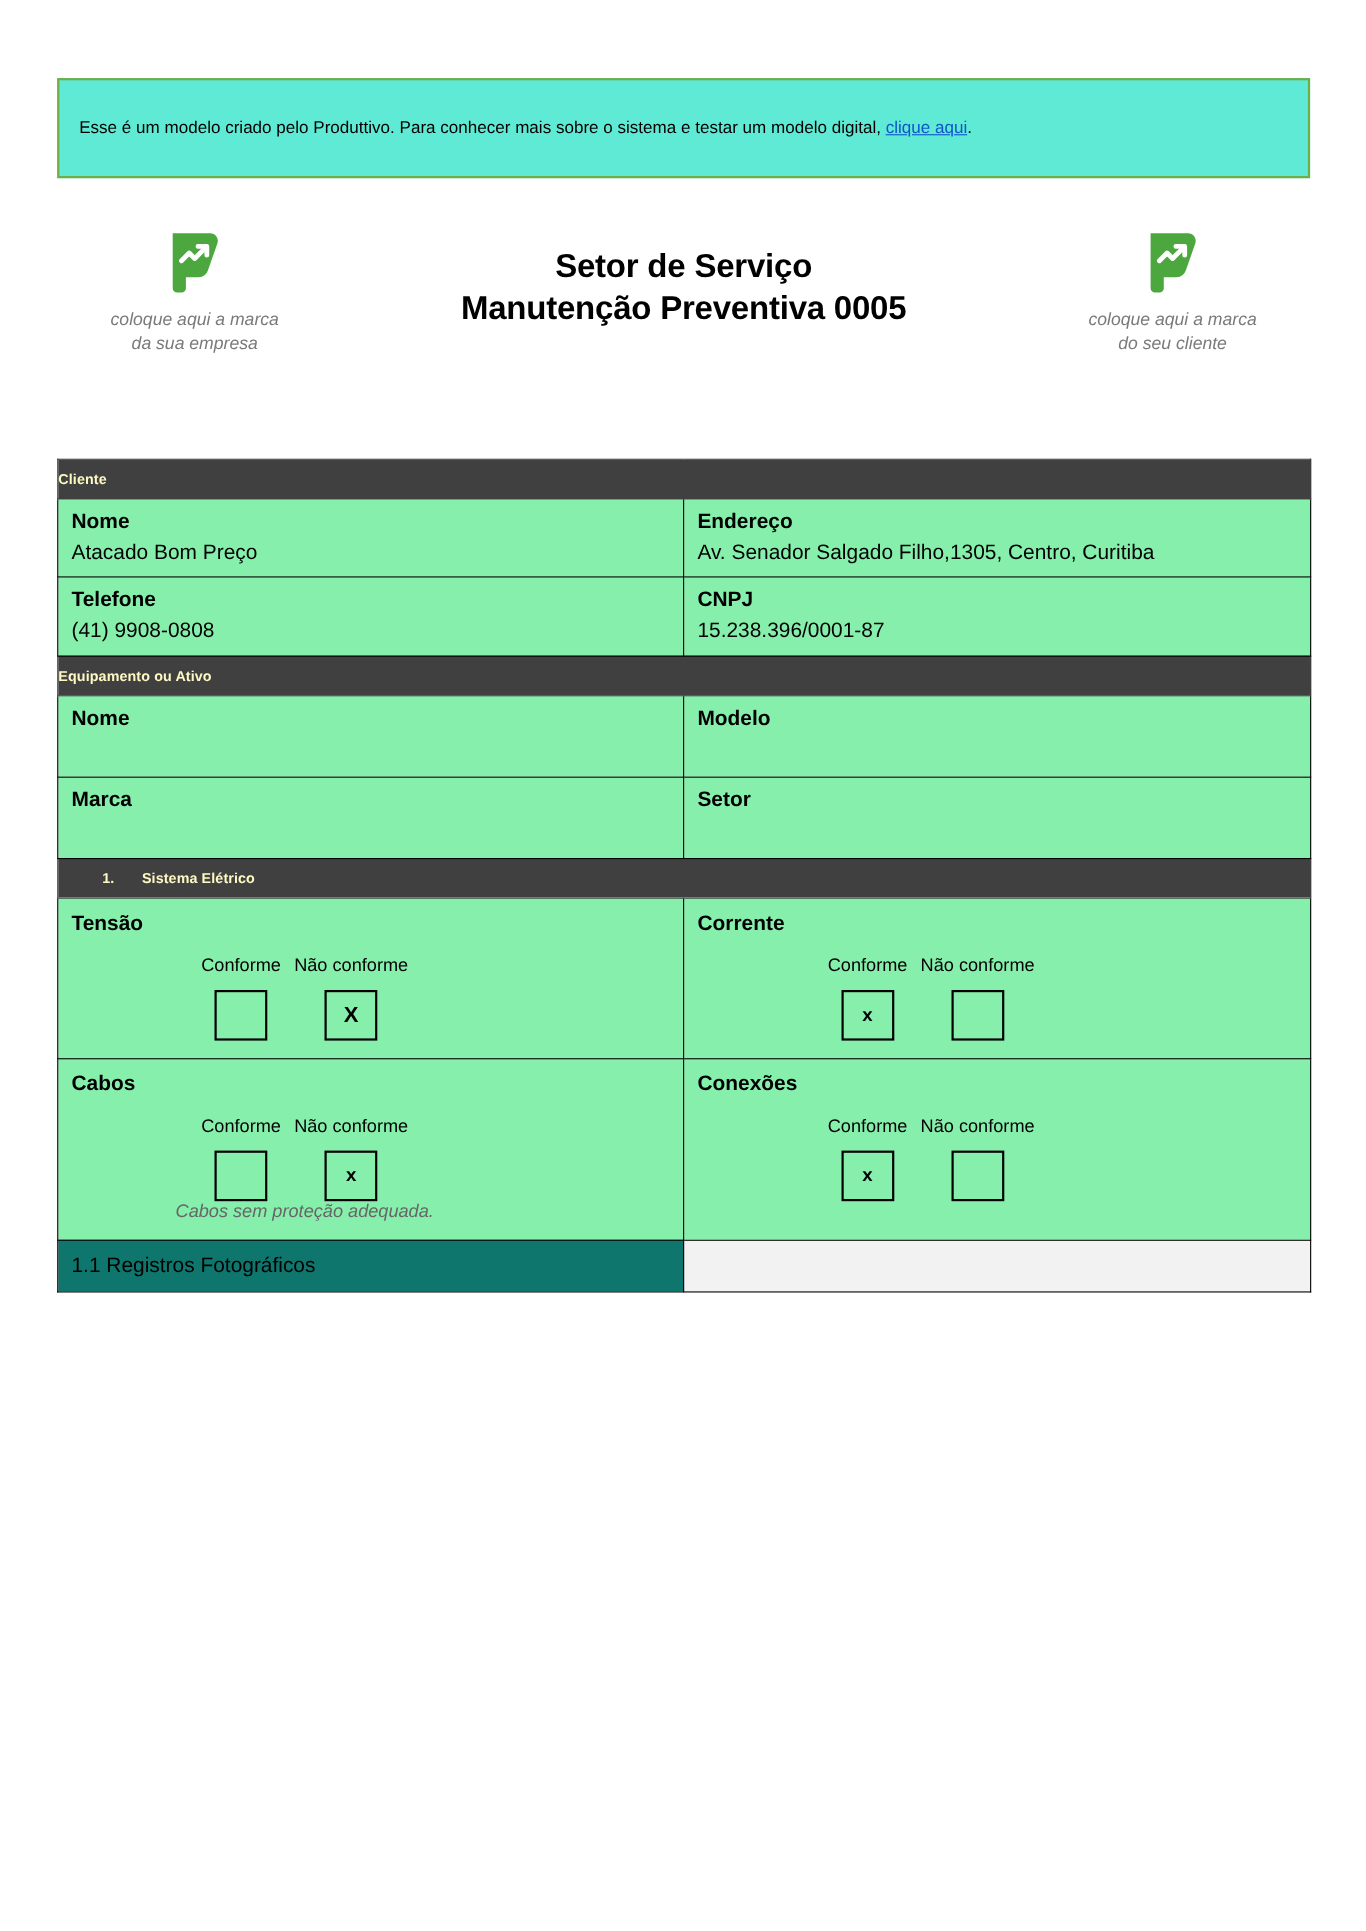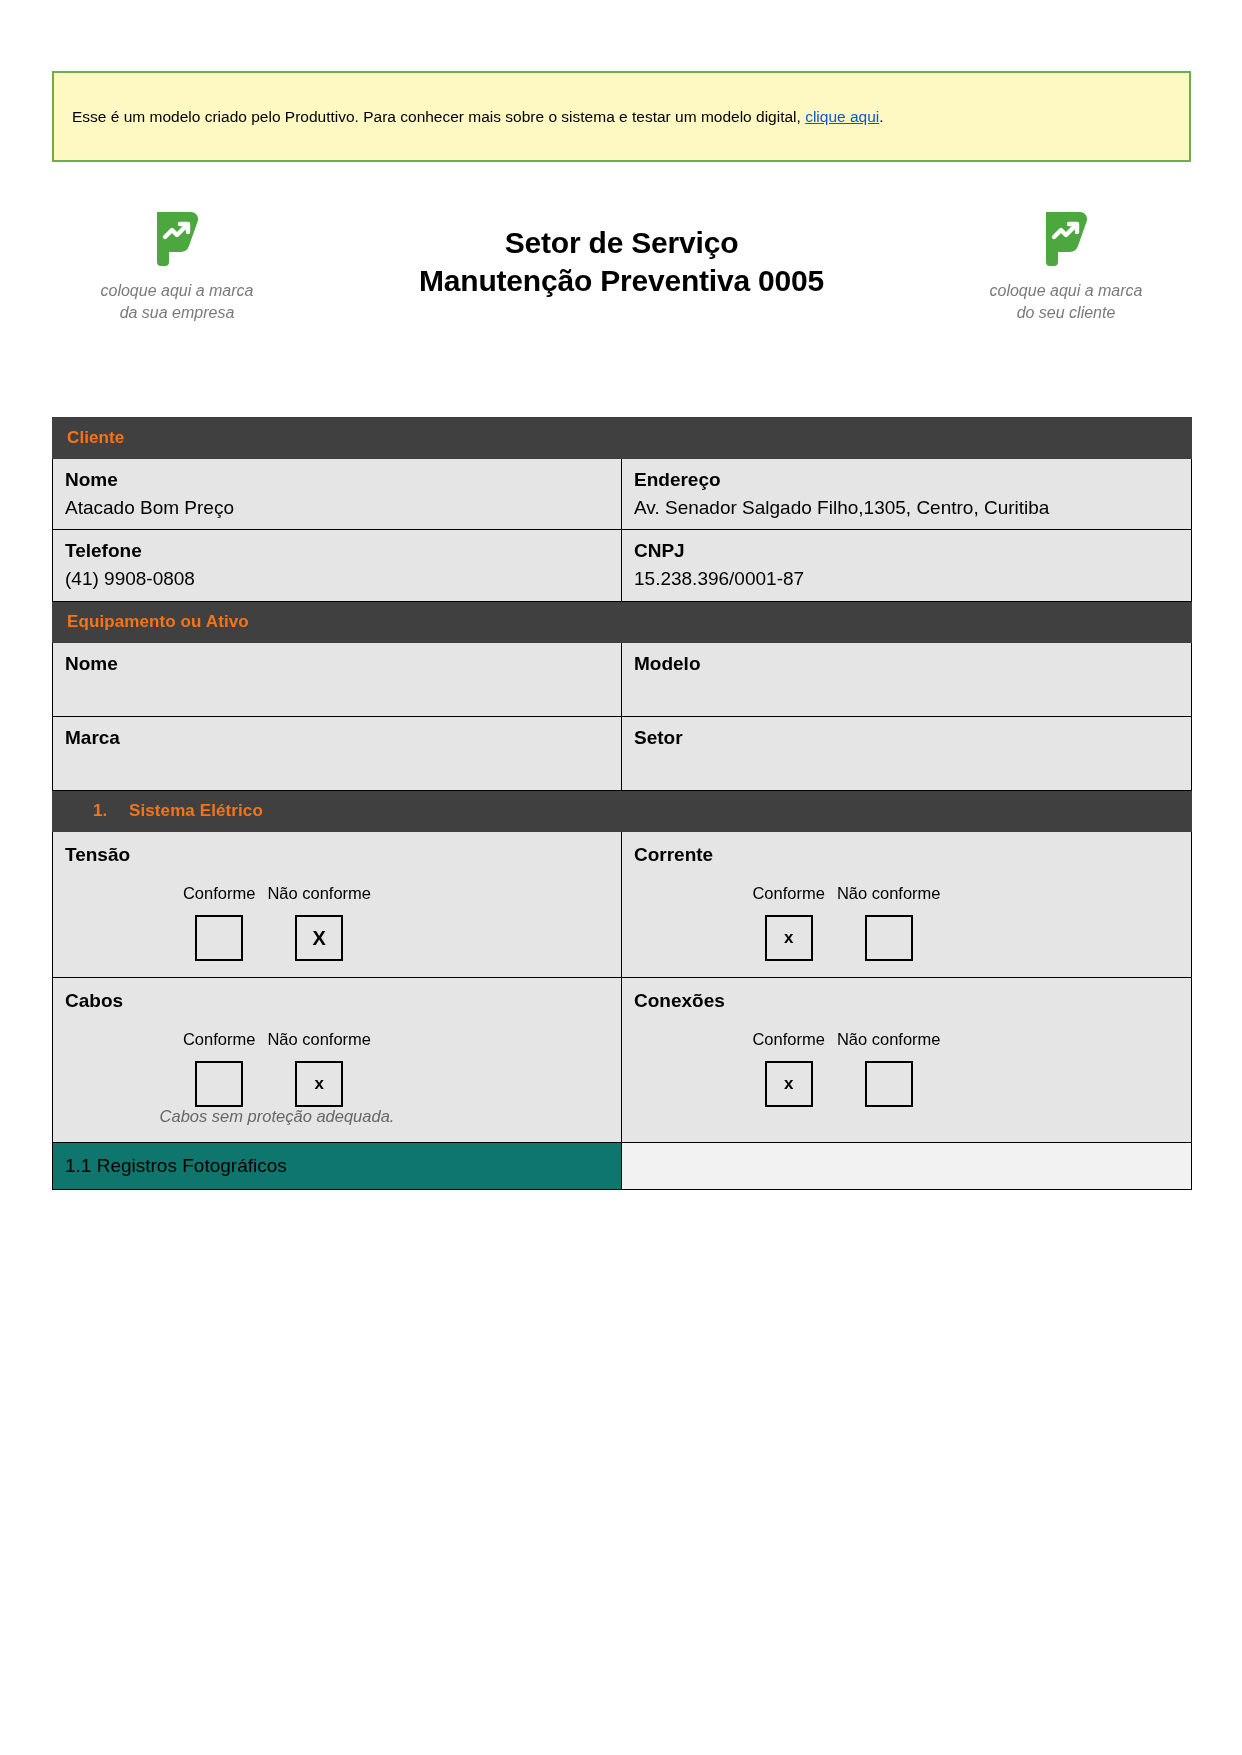--- a/index.html
+++ b/index.html
@@ -18,21 +18,21 @@
   }
 
   
   .notice {
     position: absolute;
     left: 52px;
     top: 71px;
     width: 1139px;
     height: 91px;
     border: 2px solid #70ad47;
-    background: #fef9c3;
+    background: #5eead4;
     display: flex;
     align-items: center;
     padding: 0 18px;
   }
   .notice-text {
     font-size: 15.5px;
     line-height: 1.4;
     color: #000;
   }
   .notice-link {
@@ -87,32 +87,32 @@
     top: 417px;
     width: 1139px;
     border-collapse: collapse;
     table-layout: fixed;
   }
   .form-table td {
     border: 1.6px solid #000000;
     vertical-align: top;
     padding: 9px 12px;
     font-size: 19px;
-    background: #e5e5e5;
+    background: #86efac;
   }
   .col-l { width: 569px; }
   .col-r { width: 570px; }
 
   td.section-head {
     background: #404040;
-    color: #f97316;
-    font-weight: bold;
-    font-size: 17px;
+    color: #fef9c3;
+    font-weight: bold;
+    font-size: 13px;
     border-color: #404040;
-    padding: 10px 14px;
+    padding: 10px 0;
     letter-spacing: 0.1px;
   }
   td.section-head.numbered { padding-left: 40px; }
   .sec-num { display: inline-block; width: 36px; }
 
   .field-label {
     font-weight: bold;
     font-size: 19px;
     line-height: 1.3;
   }

